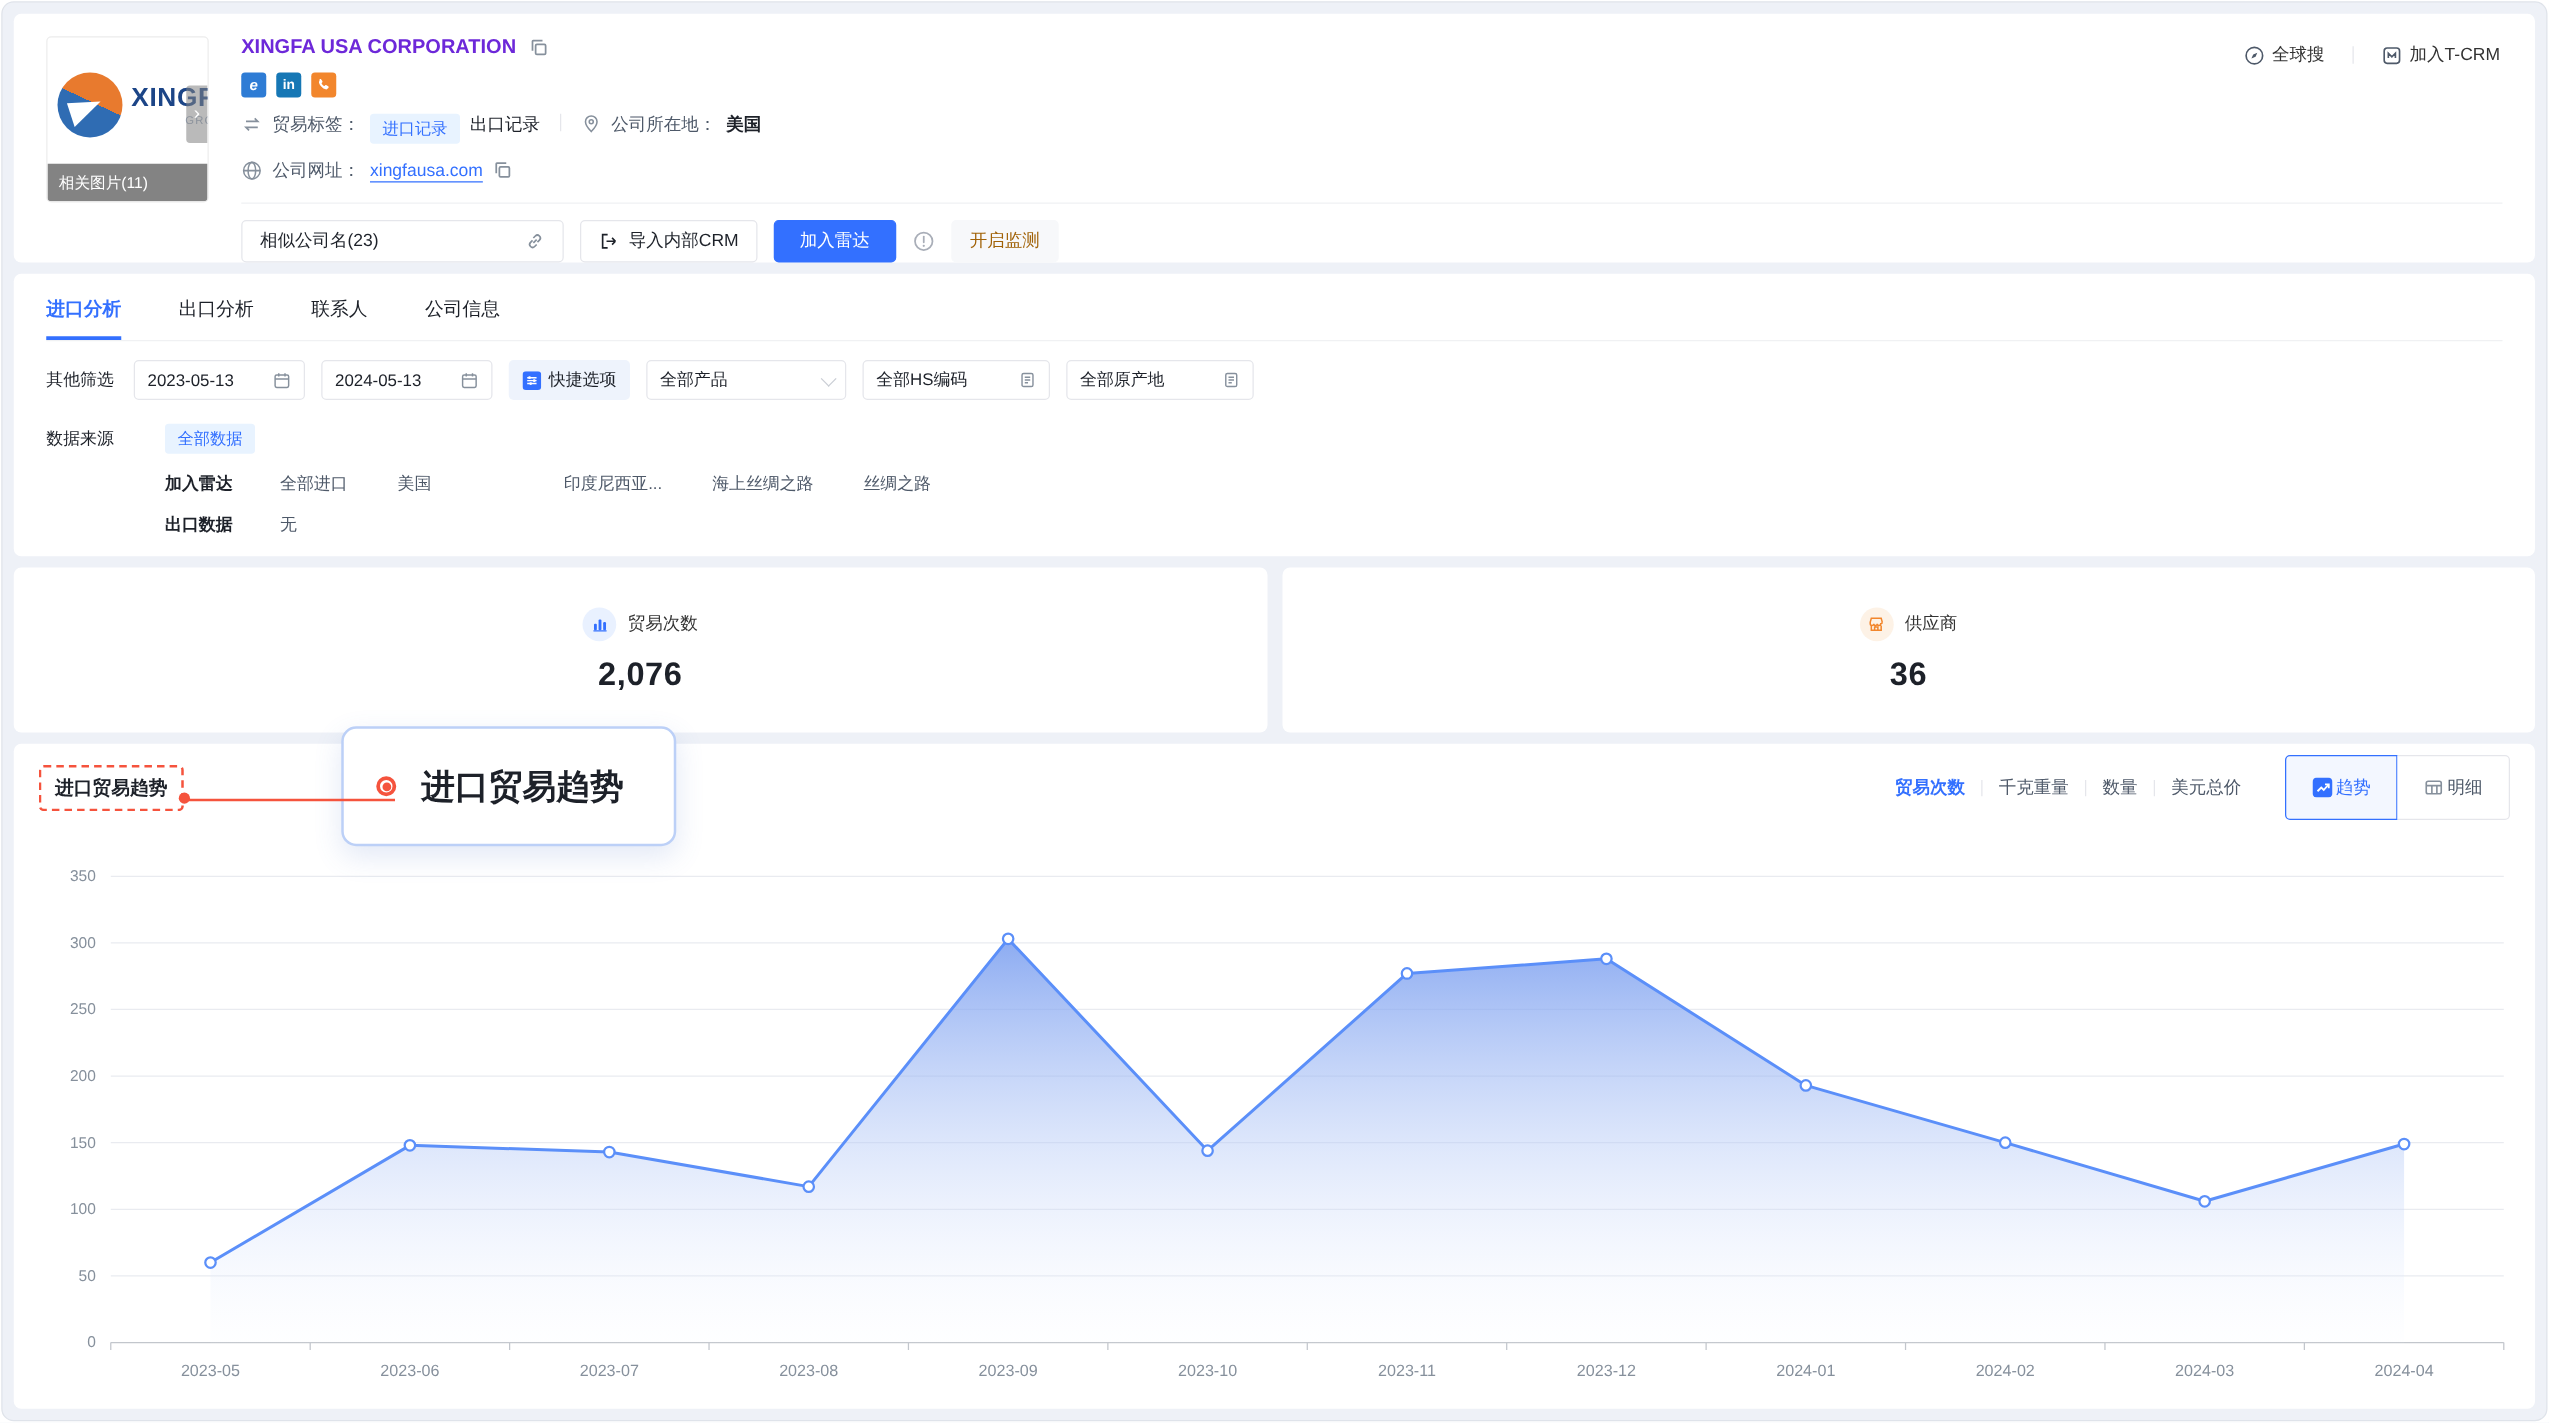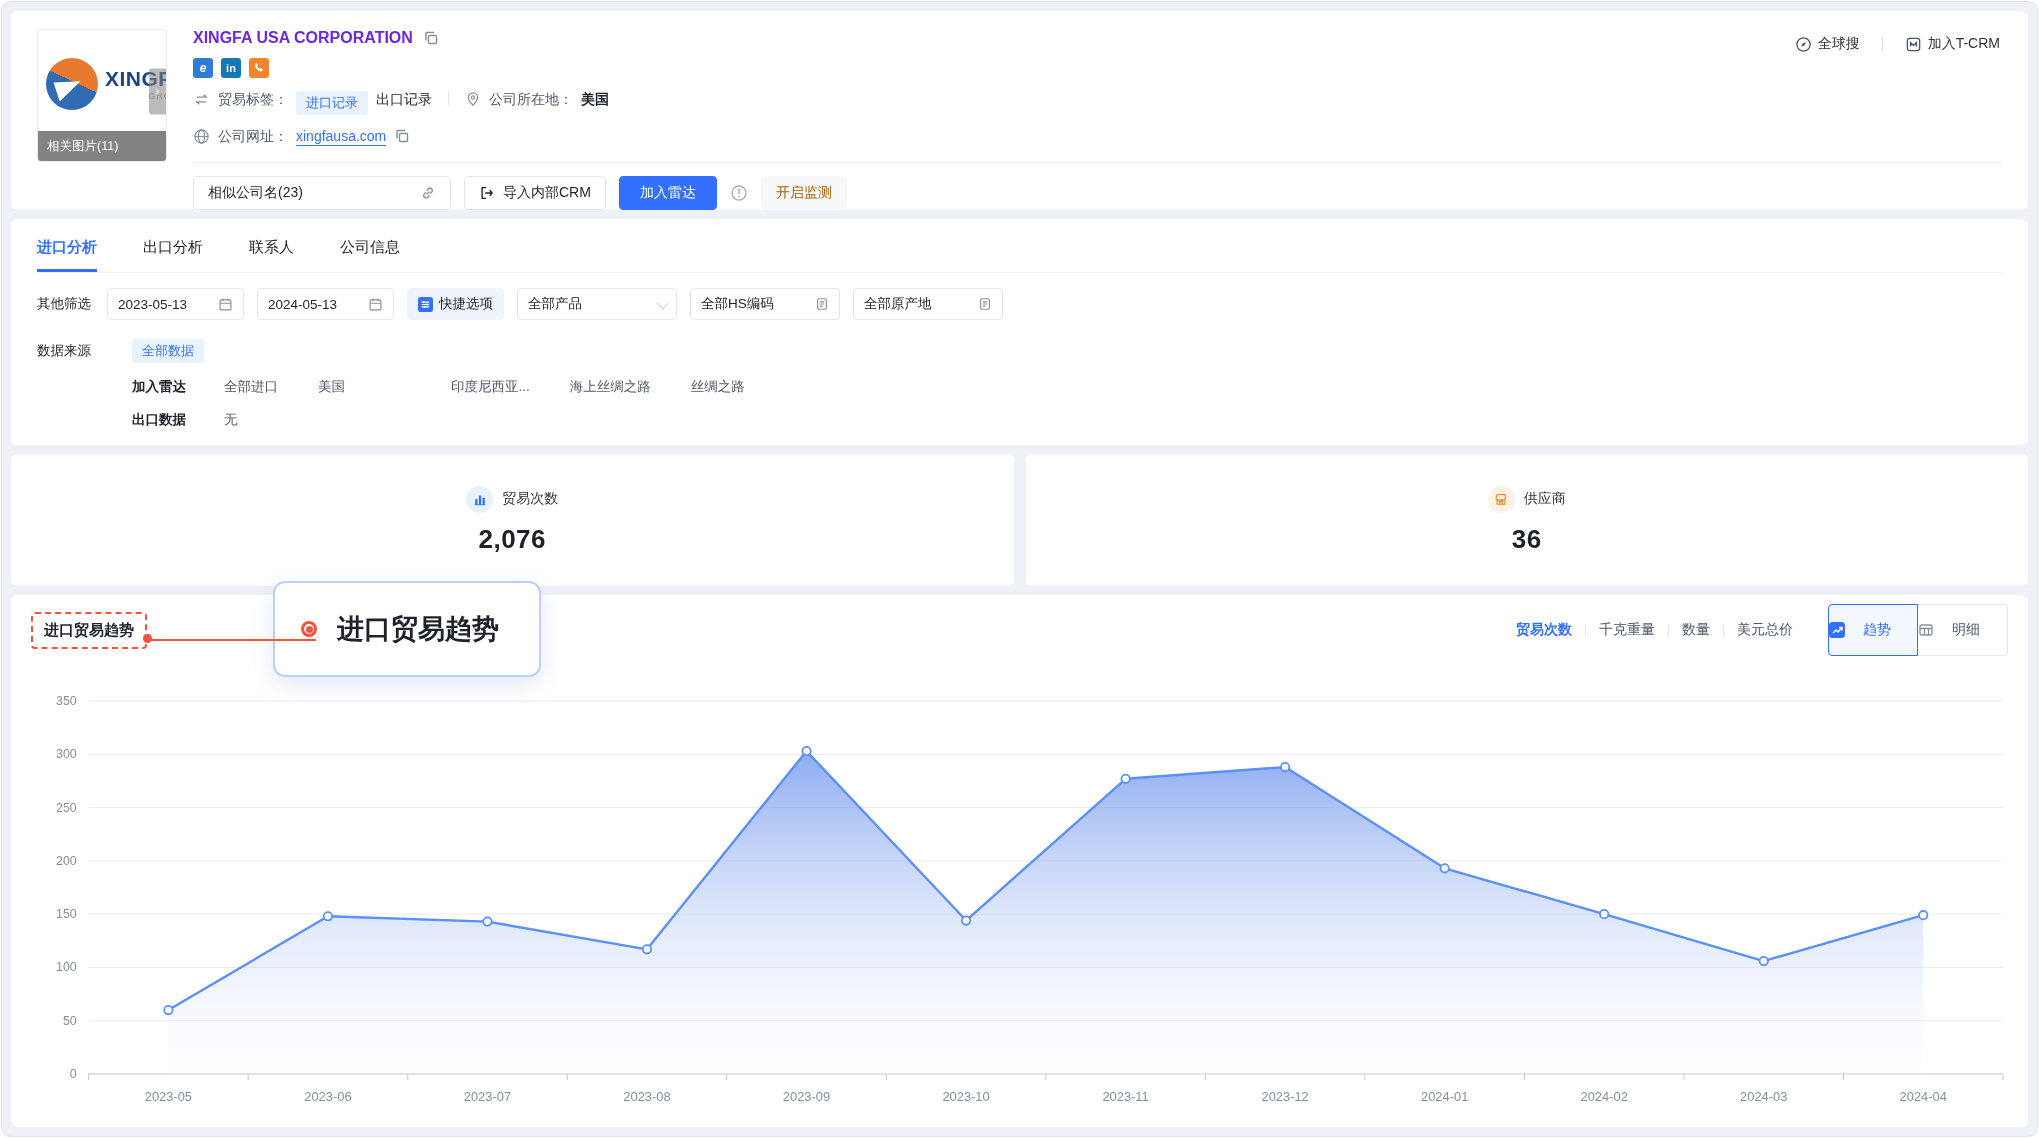--- a/index.html
+++ b/index.html
@@ -73,21 +73,21 @@
 
   
   .chart-card{flex:1;position:relative;padding:14px 20px 0}
   .chart-head{display:flex;align-items:center;justify-content:space-between;height:42px}
   .title-dashed{border:2px dashed #f5533d;border-radius:4px;padding:7px 11px;font-size:15px;font-weight:bold;color:#1d2129}
   .chart-head-right{display:flex;align-items:center}
   .metric{font-size:14px;color:#4e5969;cursor:pointer;padding:0 13px}
   .metric.active{color:#3370ff;font-weight:bold}
   .m-sep{width:1px;height:13px;background:#e5e6eb}
   .toggle-group{display:flex;margin-left:22px}
-  .toggle{height:52px;min-width:90px;border:1px solid #e5e6eb;background:#fff;display:flex;align-items:center;justify-content:flex-start;gap:18px;font-size:14px;color:#4e5969;cursor:pointer}
+  .toggle{height:52px;min-width:90px;border:1px solid #e5e6eb;background:#fff;display:flex;align-items:center;justify-content:center;gap:3px;font-size:14px;color:#4e5969;cursor:pointer}
   .toggle:first-child{border-radius:4px 0 0 4px}
   .toggle:last-child{border-radius:0 4px 4px 0;border-left:none}
   .toggle.active{border:1px solid #3370ff;color:#3370ff;background:#f3f7ff;font-weight:500}
   .callout-line{position:absolute;left:137px;top:44px;width:168px;border-top:2px solid #f5533d;z-index:6}
   .callout-dot{position:absolute;left:132px;top:39px;width:9px;height:9px;border-radius:50%;background:#f5533d;z-index:6}
   .callout-box{position:absolute;left:262px;top:-14px;height:96px;background:#fff;border:2px solid #bcd0f7;border-radius:12px;box-shadow:0 8px 22px rgba(80,120,200,.16);display:flex;align-items:center;gap:20px;padding:0 40px 0 26px;z-index:5}
   .ring-ic{width:16px;height:16px;border:3px solid #f5533d;border-radius:50%;display:flex;align-items:center;justify-content:center}
   .ring-ic::after{content:"";width:7px;height:7px;border-radius:50%;background:#f5533d}
   .callout-text{font-size:27px;font-weight:bold;color:#1d2129}
   #trend-svg{width:100%;height:452px;display:block;margin-top:8px}

